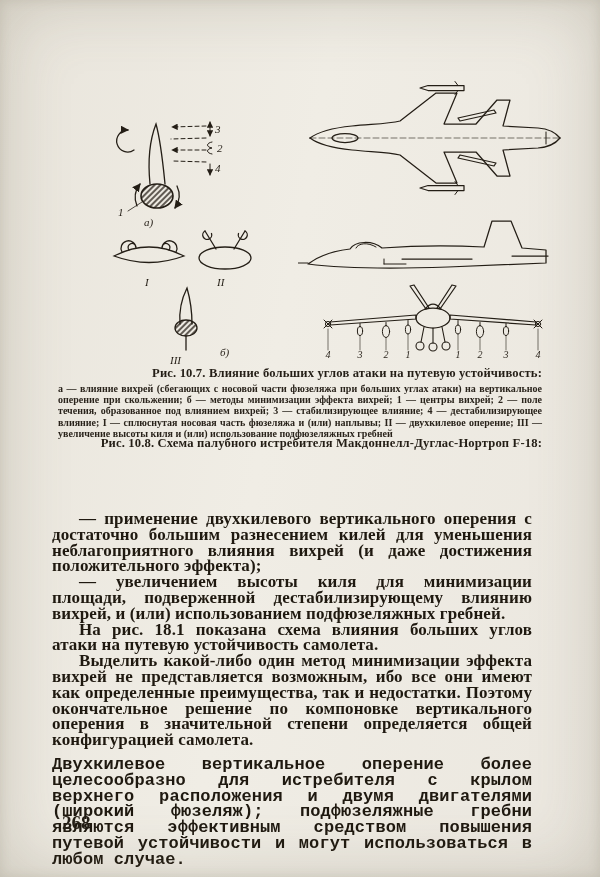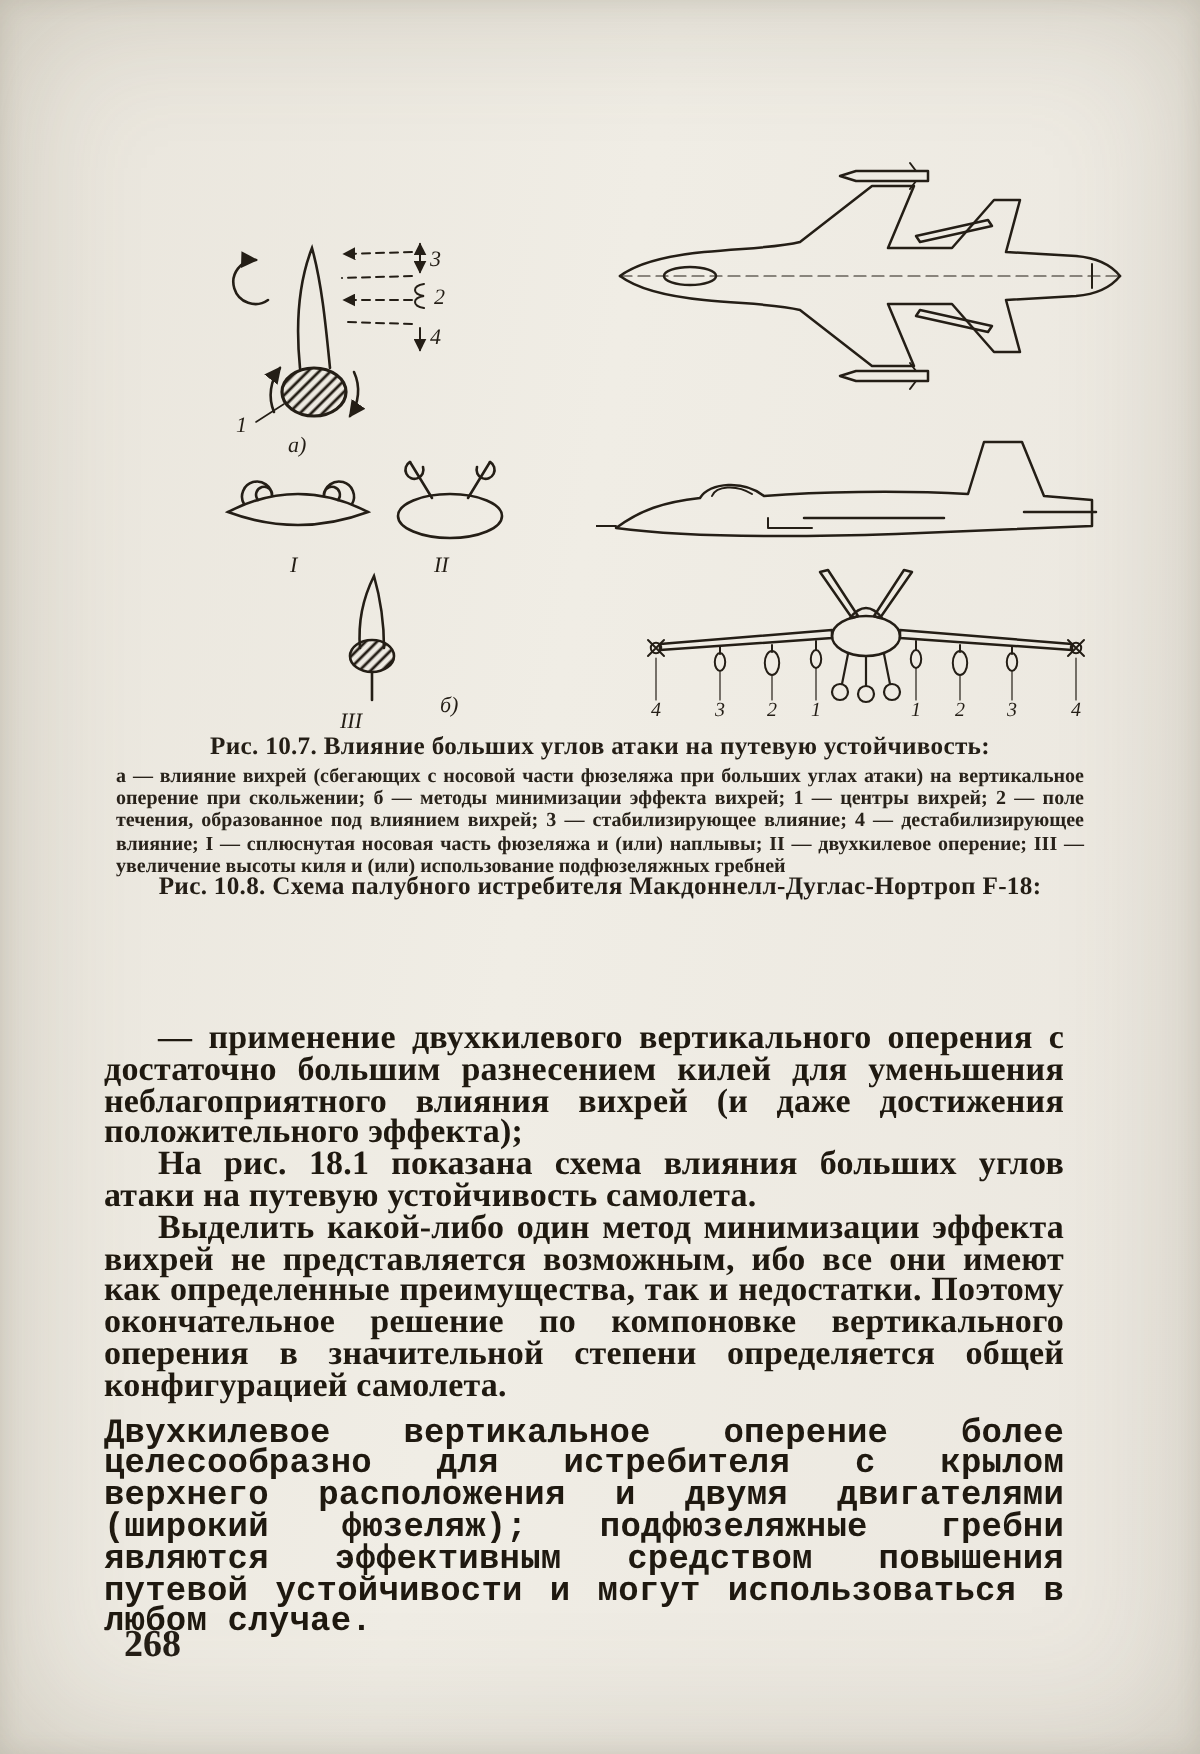--- a/index.html
+++ b/index.html
@@ -16,21 +16,21 @@
   .page::after{
     content:"";position:absolute;inset:0;pointer-events:none;
     box-shadow:inset 0 0 70px rgba(100,90,68,.24), inset 0 0 12px rgba(100,90,68,.14);
   }
   .fig-left{position:absolute;left:100px;top:118px;width:215px;height:250px;}
   .fig-right{position:absolute;left:298px;top:66px;width:290px;height:295px;}
   .caption{position:absolute;left:58px;width:484px;}
   .cap-107{top:366px;}
   .cap-108{top:436px;}
   .caption-title{
-    font-size:12.6px;font-weight:600;text-align:center;letter-spacing:.15px;color:#241e16;
+    font-size:12.6px;font-weight:600;text-align:right;letter-spacing:.15px;color:#241e16;
   }
   .caption-legend{
     font-size:10px;font-weight:600;line-height:11.2px;
     text-align:justify;margin-top:2px;color:#29231b;
   }
   .body-text{
     position:absolute;left:52px;top:511px;width:480px;
     font-size:17px;line-height:15.8px;font-weight:700;
     text-align:justify;color:#1f1910;letter-spacing:.1px;
   }
@@ -210,20 +210,21 @@
     <div class="caption-title">Рис. 10.7. Влияние больших углов атаки на путевую устойчивость:</div>
     <div class="caption-legend">а — влияние вихрей (сбегающих с носовой части фюзеляжа при больших углах атаки) на вертикальное оперение при скольжении; б — методы минимизации эффекта вихрей; 1 — центры вихрей; 2 — поле течения, образованное под влиянием вихрей; 3 — стабилизирующее влияние; 4 — дестабилизирующее влияние; I — сплюснутая носовая часть фюзеляжа и (или) наплывы; II — двухкилевое оперение; III — увеличение высоты киля и (или) использование подфюзеляжных гребней</div>
   </div>
 
   <div class="caption cap-108">
     <div class="caption-title">Рис. 10.8. Схема палубного истребителя Макдоннелл-Дуглас-Нортроп F-18:</div>
   </div>
 
   <div class="body-text">
     <p>— применение двухкилевого вертикального оперения с достаточно большим разнесением килей для уменьшения неблагоприятного влияния вихрей (и даже достижения положительного эффекта);</p>
+    <p>— увеличением высоты киля для минимизации площади, подверженной дестабилизирующему влиянию вихрей, и (или) использованием подфюзеляжных гребней.</p>
     <p>На рис. 18.1 показана схема влияния больших углов атаки на путевую устойчивость самолета.</p>
     <p>Выделить какой-либо один метод минимизации эффекта вихрей не представляется возможным, ибо все они имеют как определенные преимущества, так и недостатки. Поэтому окончательное решение по компоновке вертикального оперения в значительной степени определяется общей конфигурацией самолета.</p>
     <p class="p-flush">Двухкилевое вертикальное оперение более целесообразно для истребителя с крылом верхнего расположения и двумя двигателями (широкий фюзеляж); подфюзеляжные гребни являются эффективным средством повышения путевой устойчивости и могут использоваться в любом случае.</p>
   </div>
 
   <div class="page-number">268</div>
 
 </div>
 
 </body></html>

